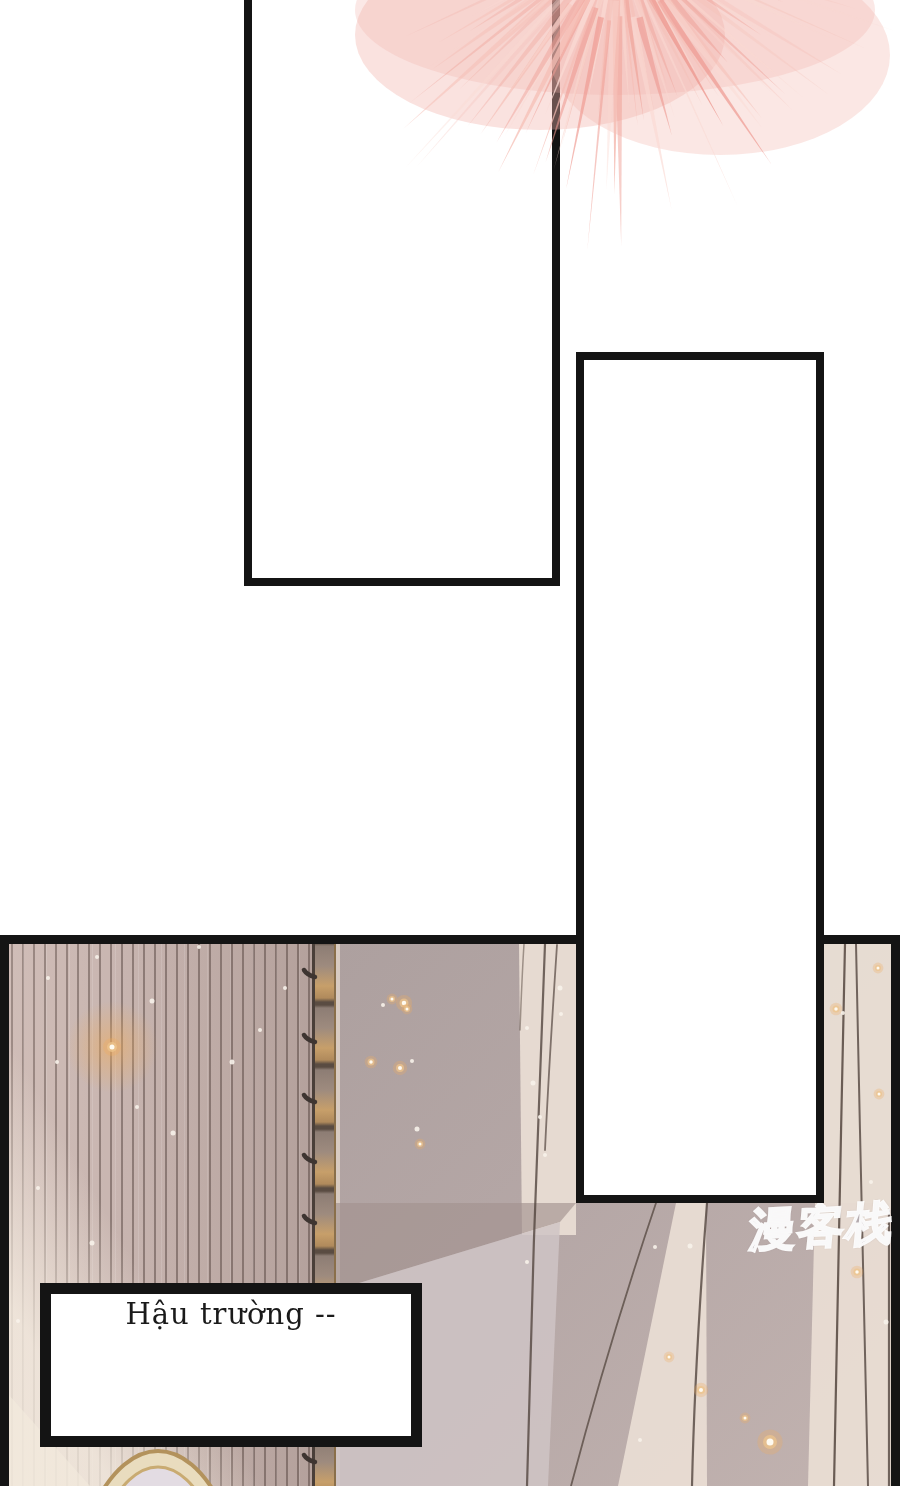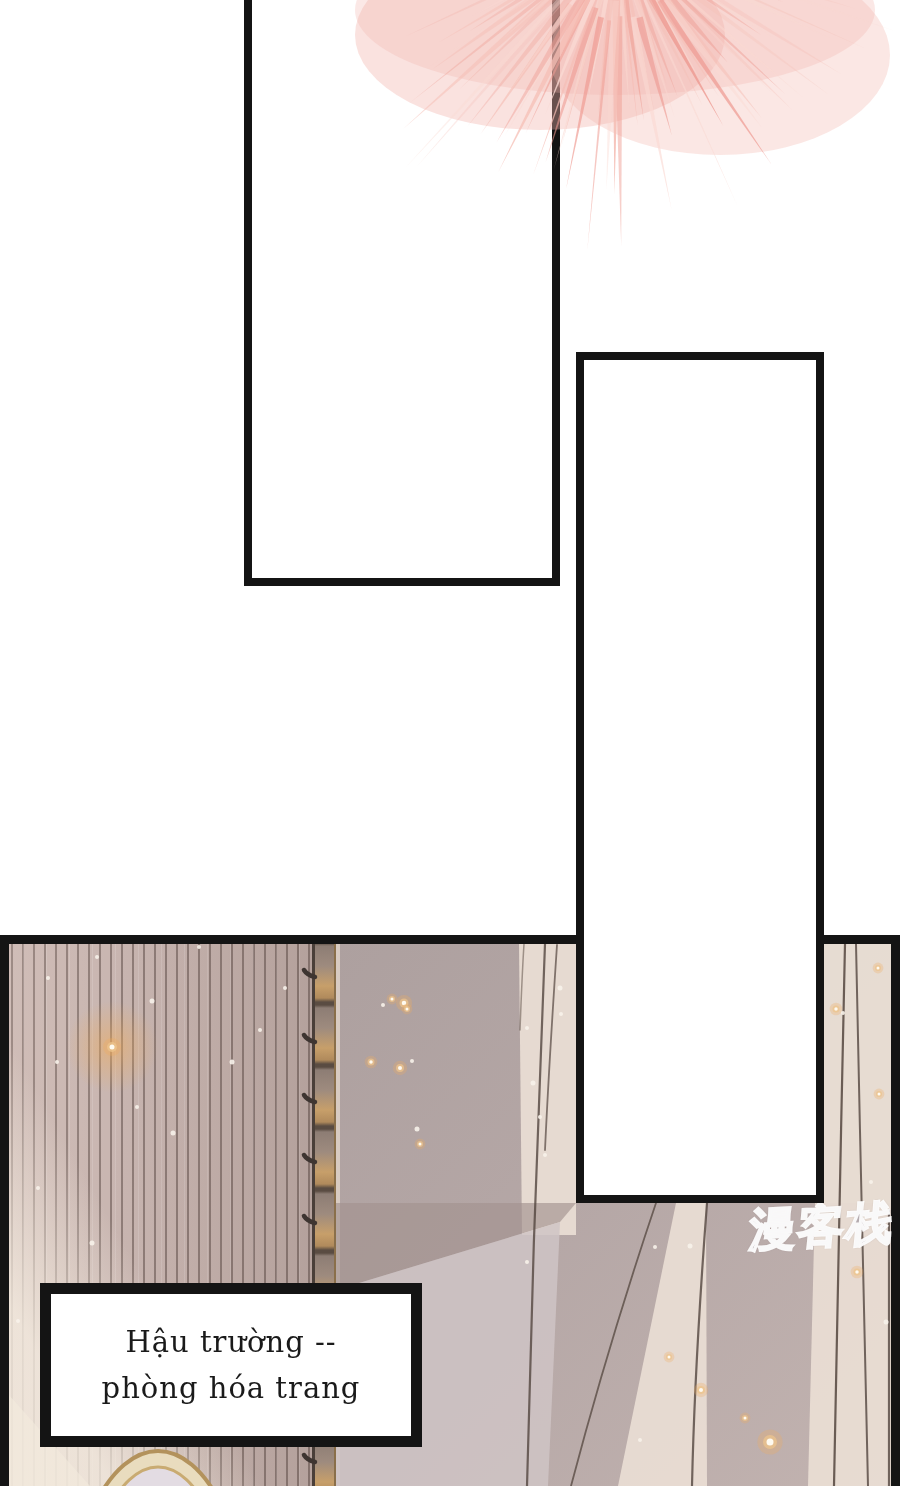--- a/index.html
+++ b/index.html
@@ -42,21 +42,21 @@
   .watermark{position:absolute;left:750px;top:1196px;z-index:20;
     font-family:"DejaVu Sans",sans-serif;font-weight:bold;font-size:46px;letter-spacing:2px;
     color:rgba(138,126,132,.62);
     -webkit-text-stroke:2px rgba(255,255,255,.92);
     text-shadow:0 0 1px rgba(255,255,255,.9),0 0 2px rgba(104,92,98,.55);
     transform:skewX(-8deg) rotate(-3deg);}
 
   
   .caption-box{position:absolute;left:40px;top:1283px;width:382px;height:164px;box-sizing:border-box;
     background:#ffffff;border:11px solid #141414;z-index:40;
-    display:flex;flex-direction:column;align-items:center;justify-content:center;row-gap:6px;}
+    display:flex;flex-direction:column;align-items:center;justify-content:space-between;row-gap:6px;}
   .caption-line{font-family:"DejaVu Serif",serif;font-size:29px;line-height:40px;color:#1a1a1a;
     letter-spacing:1px;white-space:nowrap;}
 </style>
 </head>
 <body>
 
 <div class="page">
 
   <div class="rect-panel" id="rect1"></div>
 
@@ -238,16 +238,15 @@
   <div class="scene-border" id="scene-border-top"></div>
   <div class="scene-border" id="scene-border-left"></div>
   <div class="scene-border" id="scene-border-right"></div>
 
   <div class="watermark">漫客栈</div>
 
   <div class="rect-panel" id="rect2"></div>
 
   <div class="caption-box">
     <div class="caption-line">Hậu trường --</div>
-    <div class="caption-line">phòng hóa trang</div>
   </div>
 
 </div>
 
 </body></html>

